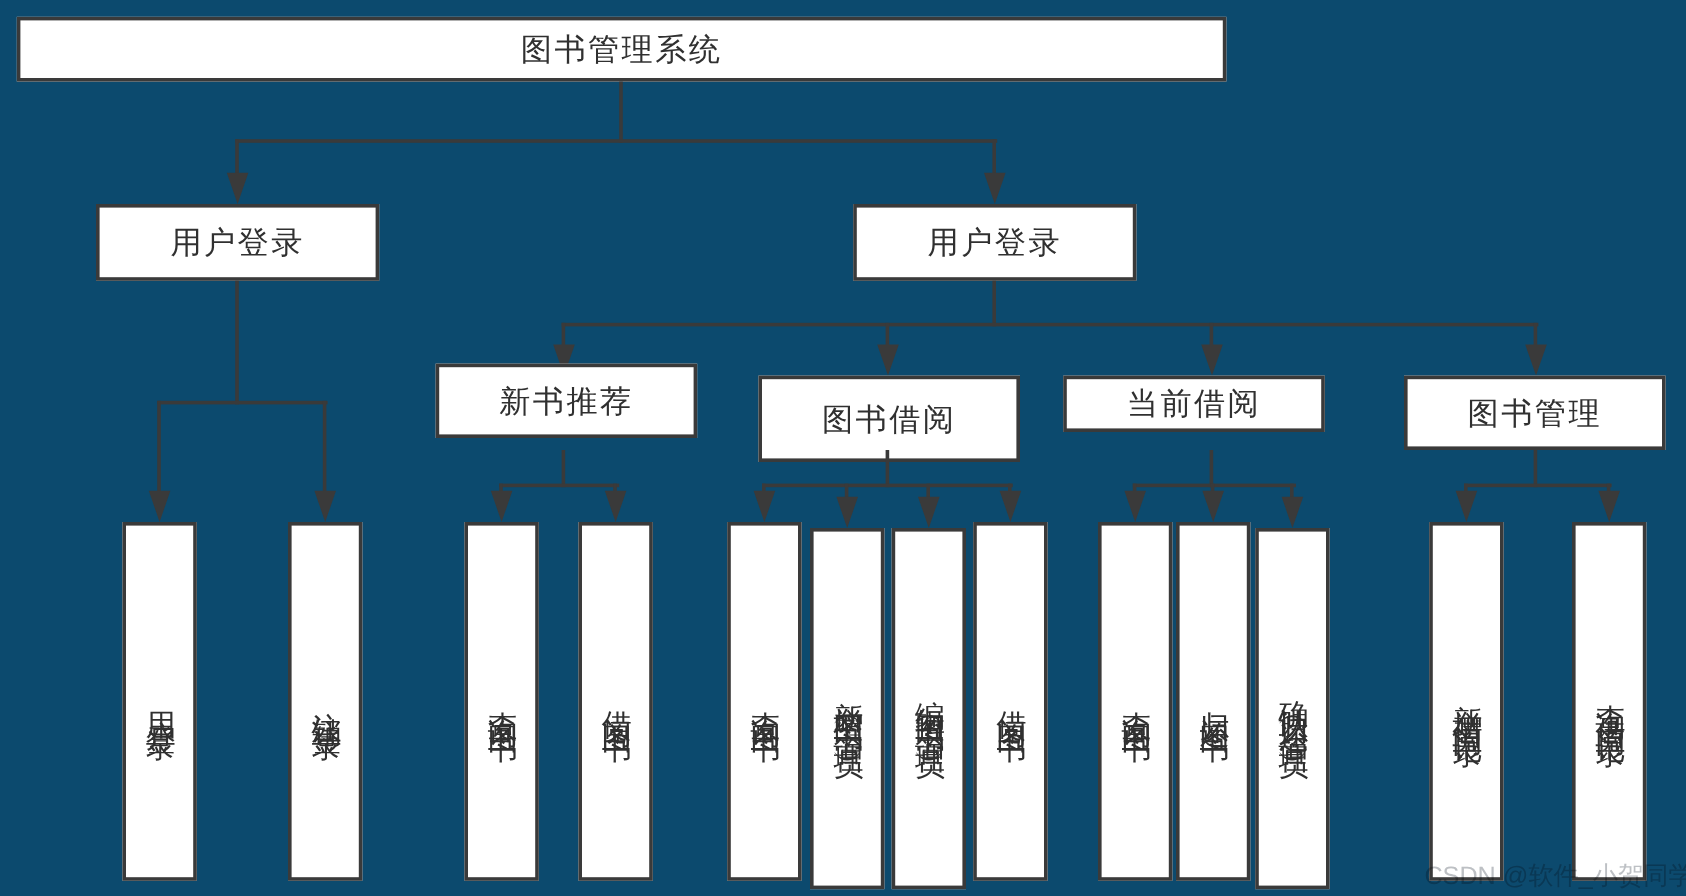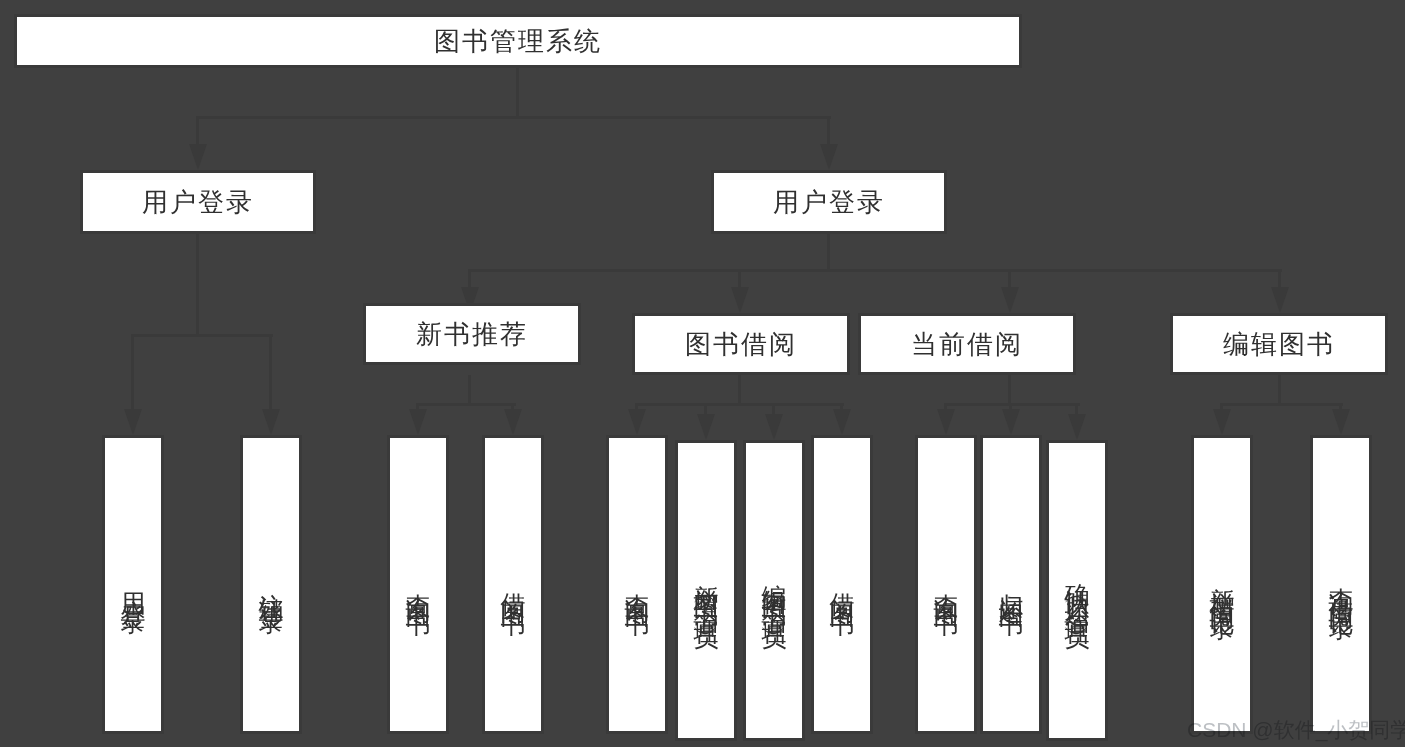--- a/index.html
+++ b/index.html
@@ -4,21 +4,21 @@
 <style>
   html, body {
     margin: 0;
     padding: 0;
     background: #ffffff;
   }
   .stage {
     position: relative;
     width: 1405px;
     height: 747px;
-    background: #404040;
+    background: #0c4a6e;
     overflow: hidden;
     font-family: "Liberation Sans", sans-serif;
     --line: #3a3a3a;
     color: #303030;
   }
   .box {
     position: absolute;
     box-sizing: border-box;
     border: 3px solid var(--line);
     background: #ffffff;
@@ -106,28 +106,28 @@
   <div class="vl" style="left:1008px;top:269px;height:25px"></div>
   <div class="vl" style="left:1278px;top:269px;height:25px"></div>
   <div class="arrow" style="left:461px;top:287px"></div>
   <div class="arrow" style="left:731px;top:287px"></div>
   <div class="arrow" style="left:1001px;top:287px"></div>
   <div class="arrow" style="left:1271px;top:287px"></div>
 
   <div class="box" style="left:363px;top:303px;width:218px;height:62px">
     <span class="h-label">新书推荐</span>
   </div>
-  <div class="box" style="left:632px;top:313px;width:218px;height:62px">
+  <div class="box" style="left:632px;top:313px;width:218px;height:72px">
     <span class="h-label">图书借阅</span>
   </div>
-  <div class="box" style="left:858px;top:313px;width:218px;height:62px">
+  <div class="box" style="left:886px;top:313px;width:218px;height:47px">
     <span class="h-label">当前借阅</span>
   </div>
   <div class="box" style="left:1170px;top:313px;width:218px;height:62px">
-    <span class="h-label">编辑图书</span>
+    <span class="h-label">图书管理</span>
   </div>
 
   <div class="vl" style="left:468px;top:375px;height:31px"></div>
   <div class="hl" style="left:416px;top:403px;width:100px"></div>
   <div class="vl" style="left:416px;top:403px;height:12px"></div>
   <div class="vl" style="left:511px;top:403px;height:12px"></div>
   <div class="arrow" style="left:409px;top:409px"></div>
   <div class="arrow" style="left:504px;top:409px"></div>
 
   <div class="vl" style="left:738px;top:375px;height:31px"></div>

